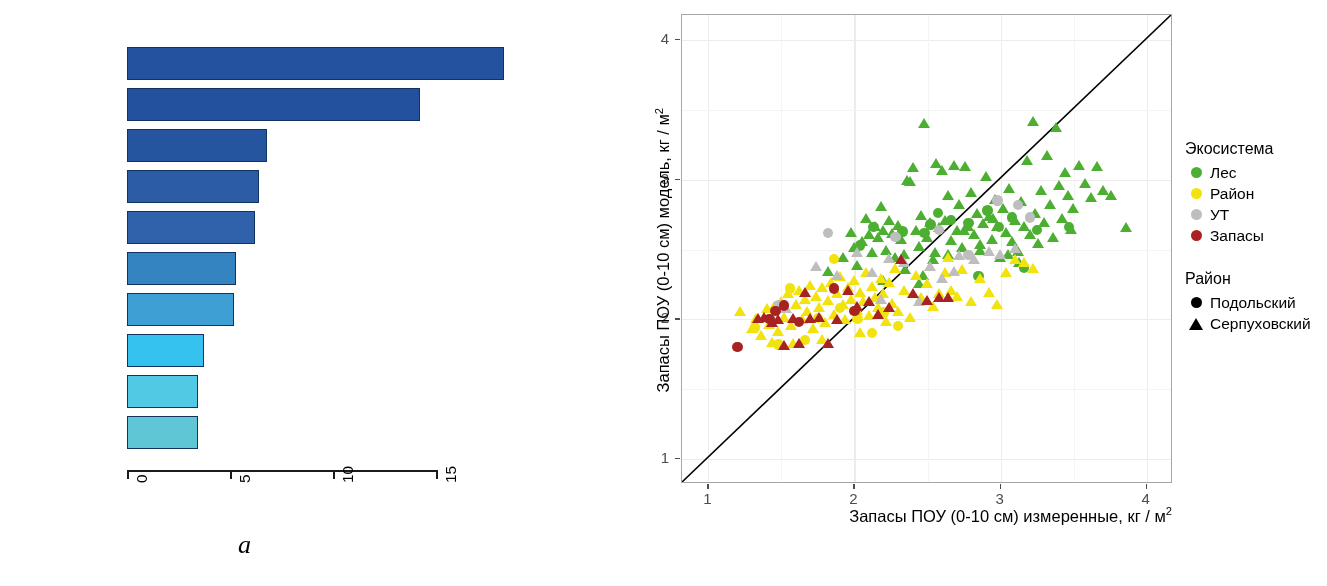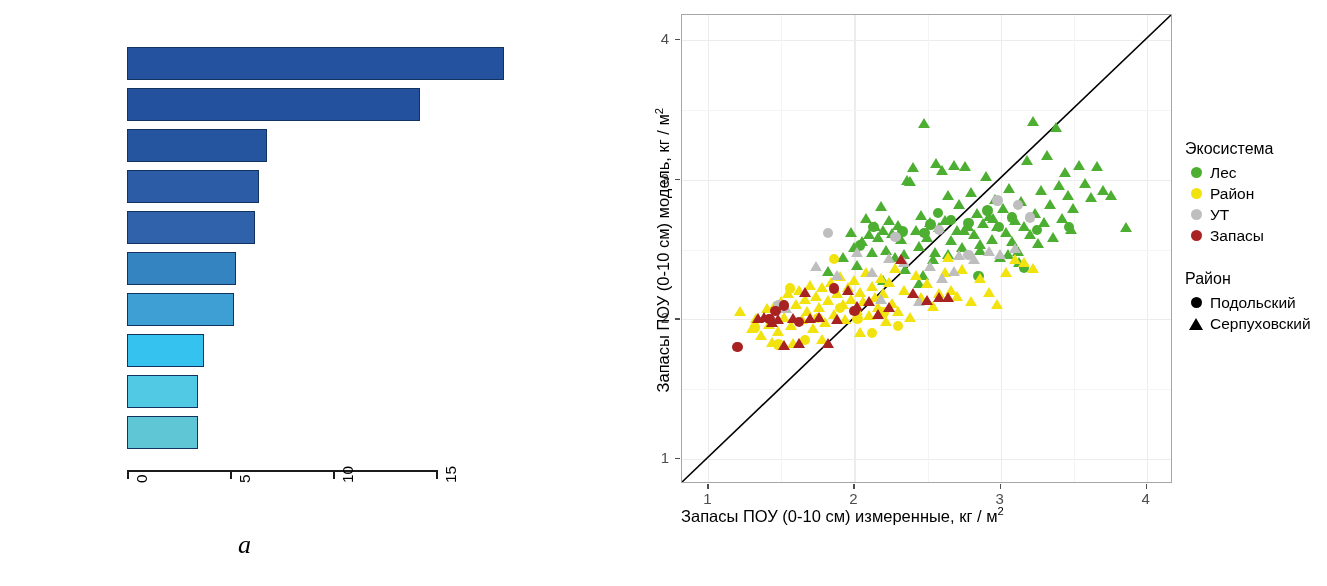--- a/index.html
+++ b/index.html
@@ -150,21 +150,21 @@
   .sc-xtick-mark {
     position: absolute;
     width: 1.3px; height: 5px;
     background: #4d4d4d;
   }
   #sc-xlab {
     position: absolute;
     left: 121px;
     top: 505px;
     width: 491px;
-    text-align: left;
+    text-align: right;
     font-size: 16.5px;
     color: #000;
     white-space: nowrap;
   }
   #sc-ylab {
     position: absolute;
     left: -132px;
     top: 240px;
     width: 470px;
     text-align: center;

